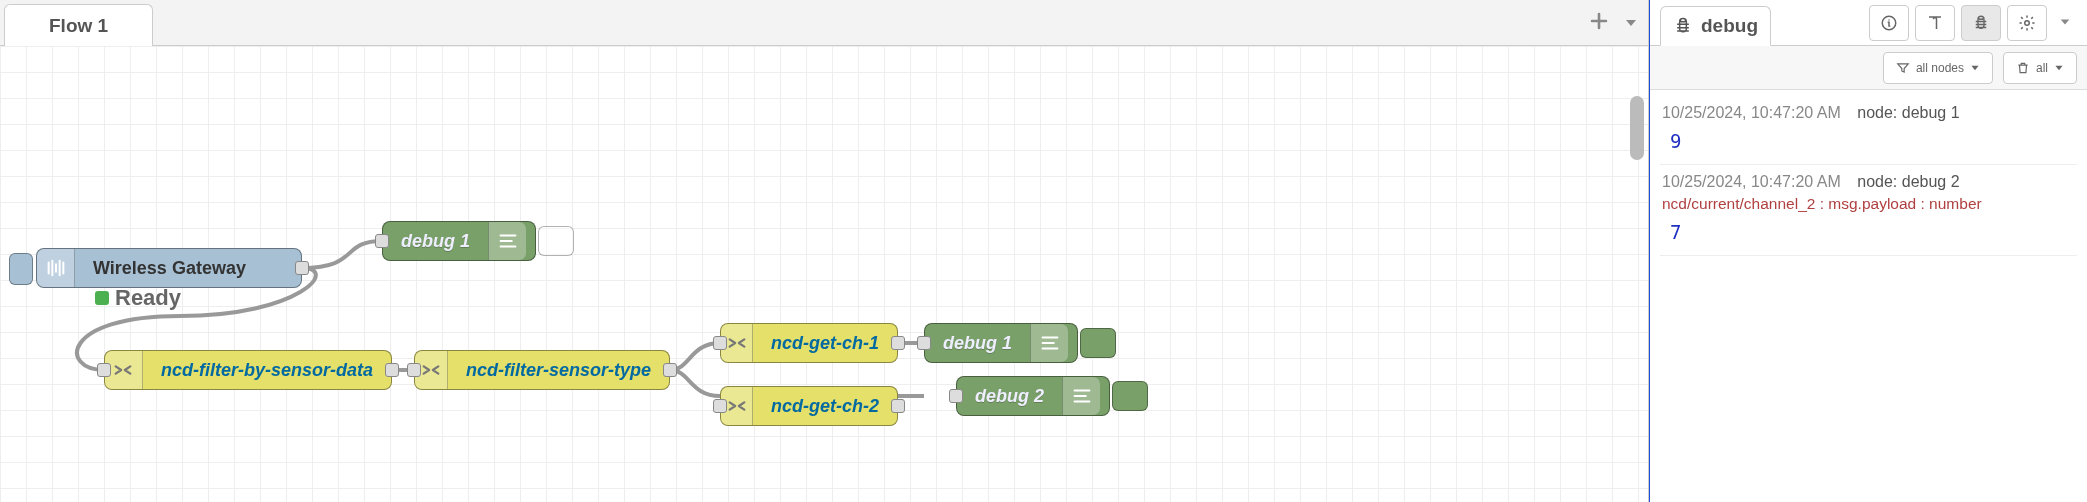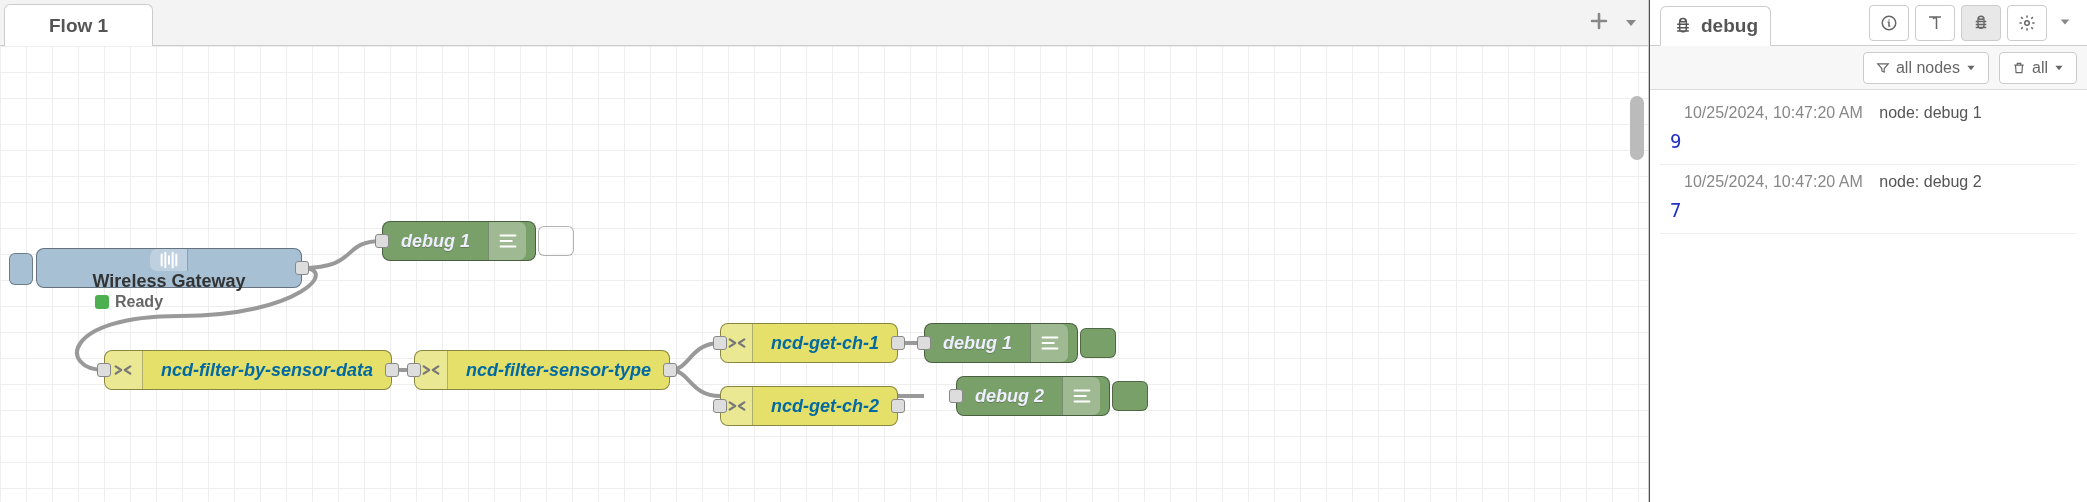--- a/index.html
+++ b/index.html
@@ -13,61 +13,61 @@
   .tab { background: #fff; border: 1px solid #ccc; border-bottom: none; border-top-left-radius: 6px; border-top-right-radius: 6px; padding: 0 44px; display: flex; align-items: center; font-size: 19px; font-weight: 600; color: #555; margin-top: 4px; margin-left: 4px; height: 42px; }
   .tab-actions { margin-left: auto; display: flex; align-items: center; padding-right: 10px; gap: 16px; }
   .tab-action-btn { color: #888; font-size: 22px; cursor: pointer; }
   
   
   .canvas { flex: 1; position: relative; background: #fff; background-image: linear-gradient(#eee 1px, transparent 1px), linear-gradient(90deg, #eee 1px, transparent 1px); background-size: 26px 26px; overflow: hidden; }
   .scrollbar-v { position: absolute; right: 4px; top: 50px; width: 14px; height: 64px; background: #bbb; border-radius: 7px; }
   
   
   .node { position: absolute; display: flex; align-items: center; height: 40px; border-radius: 8px; border: 1px solid rgba(0,0,0,0.4); font-size: 18px; color: #333; font-weight: bold; }
-  .node.blue { background: #a7c0d4; flex-direction: column; }
+  .node.blue { background: #a7c0d4; }
   .node.green { background: #7aa06a; color: #fff; text-shadow: 0 1px rgba(0,0,0,.2); font-style: italic; }
   .node.yellow { background: #e4e06a; font-style: italic; }
   .node.yellow .node-label { color: #0369a1; }
   .node.green .node-label { color: #eef; }
   
   .node-icon-box { width: 38px; height: 100%; display: flex; align-items: center; justify-content: center; border-right: 1px solid rgba(0,0,0,0.25); background: rgba(255,255,255,0.28); border-top-left-radius: 7px; border-bottom-left-radius: 7px; }
   .node-icon-box.right { border-right: none; border-left: 1px solid rgba(0,0,0,0.25); border-radius: 0 7px 7px 0; }
   .node-icon-box svg { width: 22px; height: 22px; }
   .node-label { padding: 0 18px; white-space: nowrap; }
   
   .port { position: absolute; width: 14px; height: 14px; background: #ddd; border: 1px solid #888; border-radius: 3px; }
   .port.in { left: -8px; top: 50%; transform: translateY(-50%); }
   .port.out { right: -8px; top: 50%; transform: translateY(-50%); }
   
   .node-btn-right { width: 36px; height: 30px; background: rgba(255,255,255,0.4); border: 1px solid rgba(0,0,0,0.3); border-radius: 6px; margin-left: 4px; margin-right: -42px; position: relative; left: 8px; }
   .node-btn-right.solid { background: #7aa06a; border-color: rgba(0,0,0,0.35); }
   .node-btn-left-bump { position: absolute; left: -28px; width: 24px; height: 32px; background: #a7c0d4; border: 1px solid rgba(0,0,0,0.35); border-radius: 6px; top: 4px; }
   
-  .status-dot { position: absolute; left: 58px; bottom: -24px; display: flex; align-items: center; gap: 6px; font-size: 16px; color: #666; }
+  .status-dot { position: absolute; left: 58px; bottom: -24px; display: flex; align-items: center; gap: 6px; font-size: 22px; color: #666; }
   .status-dot .dot { width: 14px; height: 14px; background: #4caf50; border-radius: 3px; }
   
   
   svg.wires { position: absolute; left:0; top:0; width:100%; height:100%; pointer-events:none; }
   .wires path { stroke: #999; stroke-width: 4; fill: none; }
   
   
   .sidebar { width: 438px; display: flex; flex-direction: column; border-left: 1px solid #1d4ed8; }
   .sidebar-header { height: 46px; display: flex; align-items: center; border-bottom: 1px solid #ccc; padding: 0 10px; gap: 8px; }
   .sidebar-tab { display: flex; align-items: center; gap: 8px; font-size: 19px; font-weight: 600; color: #555; padding: 0 12px; height: 40px; border: 1px solid #ccc; border-bottom-color: #fff; border-top-left-radius: 6px; border-top-right-radius: 6px; background: #fff; margin-top: 6px; }
   .sidebar-icons { margin-left: auto; display: flex; gap: 6px; align-items: center; }
   .sidebar-icon-btn { width: 40px; height: 36px; border: 1px solid #ccc; border-radius: 4px; display: flex; align-items: center; justify-content: center; color: #666; font-size: 18px; cursor: pointer; background: #fff; }
   .sidebar-icon-btn.active { background: #e8e8e8; }
   .sidebar-caret { color: #888; font-size: 16px; padding: 0 6px; }
   
   .sidebar-toolbar { height: 44px; background: #f7f7f7; border-bottom: 1px solid #ddd; display: flex; align-items: center; justify-content: flex-end; padding: 0 10px; gap: 10px; }
-  .toolbar-btn { border: 1px solid #ccc; background: #fff; border-radius: 4px; height: 32px; padding: 0 12px; display: flex; align-items: center; gap: 6px; font-size: 16px; color: #666; cursor: pointer; }
+  .toolbar-btn { border: 1px solid #ccc; background: #fff; border-radius: 4px; height: 32px; padding: 0 12px; display: flex; align-items: center; gap: 6px; font-size: 12px; color: #666; cursor: pointer; }
   
   .debug-msgs { flex: 1; overflow: auto; padding: 6px 10px; }
   .debug-msg { border-bottom: 1px solid #eee; padding: 8px 2px 12px; }
-  .dm-line1 { font-size: 16px; color: #555; margin-left: 22px; }
+  .dm-line1 { font-size: 16px; color: #555; }
   .dm-line1 .ts { color: #888; margin-right: 12px; }
   .dm-line2 { font-size: 15.5px; color: #b04040; margin-top: 4px; }
   .dm-line3 { font-size: 19px; color: #2030c0; font-family: Menlo, Consolas, monospace; margin-top: 8px; padding-left: 8px; }
   
   .bars-icon line { stroke: currentColor; stroke-width: 2.4; stroke-linecap: round; }
 </style>
 </head>
 <body>
 
 <div class="workspace">
@@ -269,16 +269,17 @@
         <span class="ts">10/25/2024, 10:47:20 AM</span>
         <span>node: debug 1</span>
       </div>
       <div class="dm-line3">9</div>
     </div>
     <div class="debug-msg">
       <div class="dm-line1">
         <span class="ts">10/25/2024, 10:47:20 AM</span>
         <span>node: debug 2</span>
       </div>
+      <div class="dm-line2">ncd/current/channel_2 : msg.payload : number</div>
       <div class="dm-line3">7</div>
     </div>
   </div>
 </div>
 
 </body></html>

